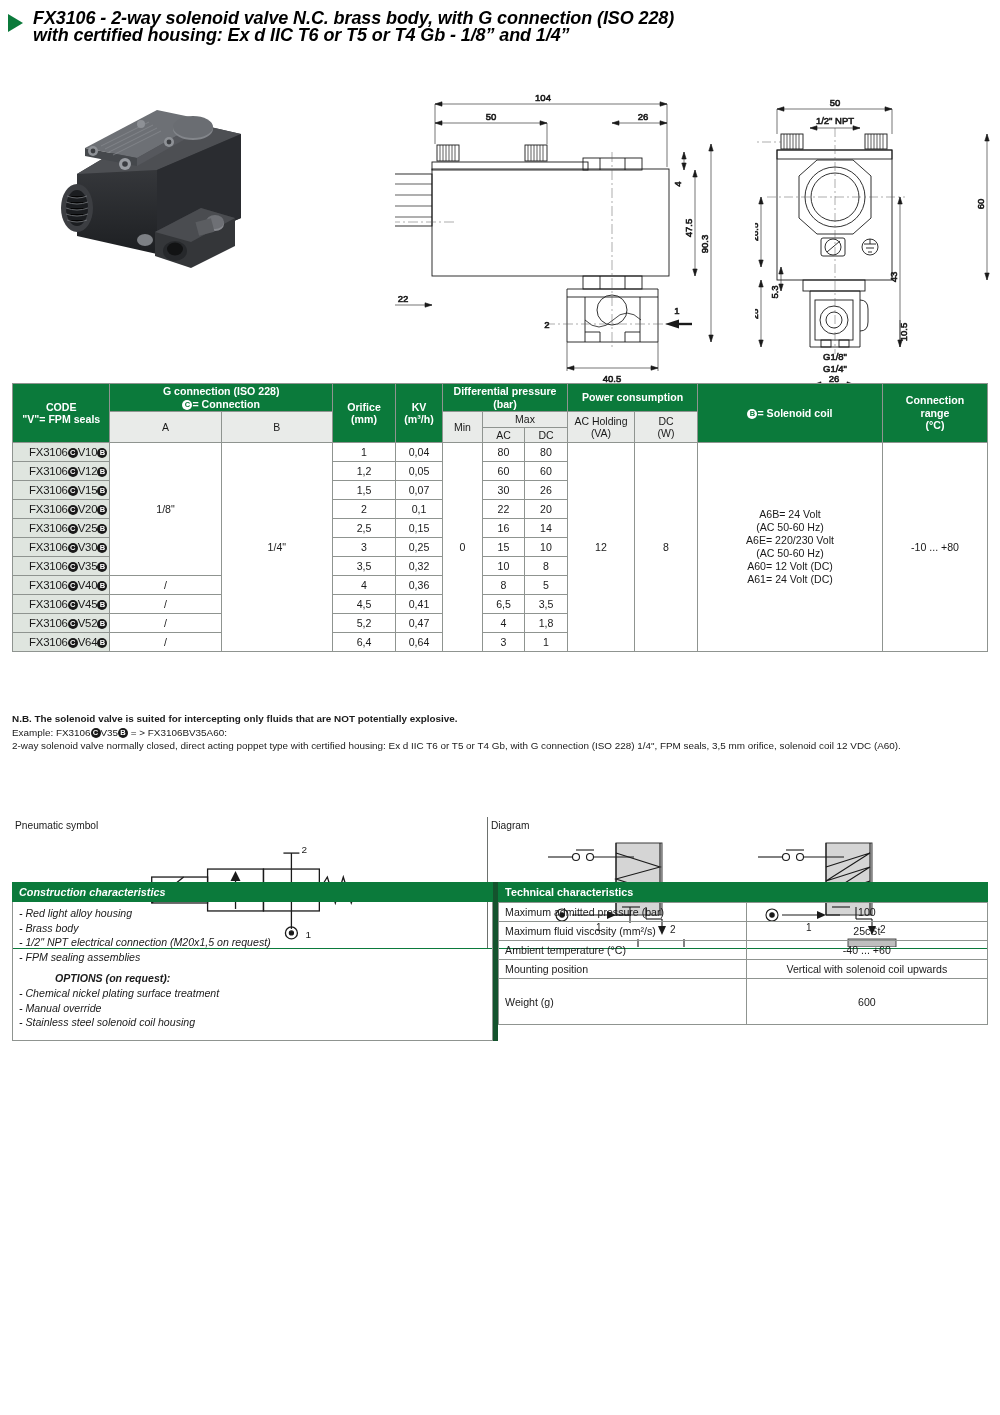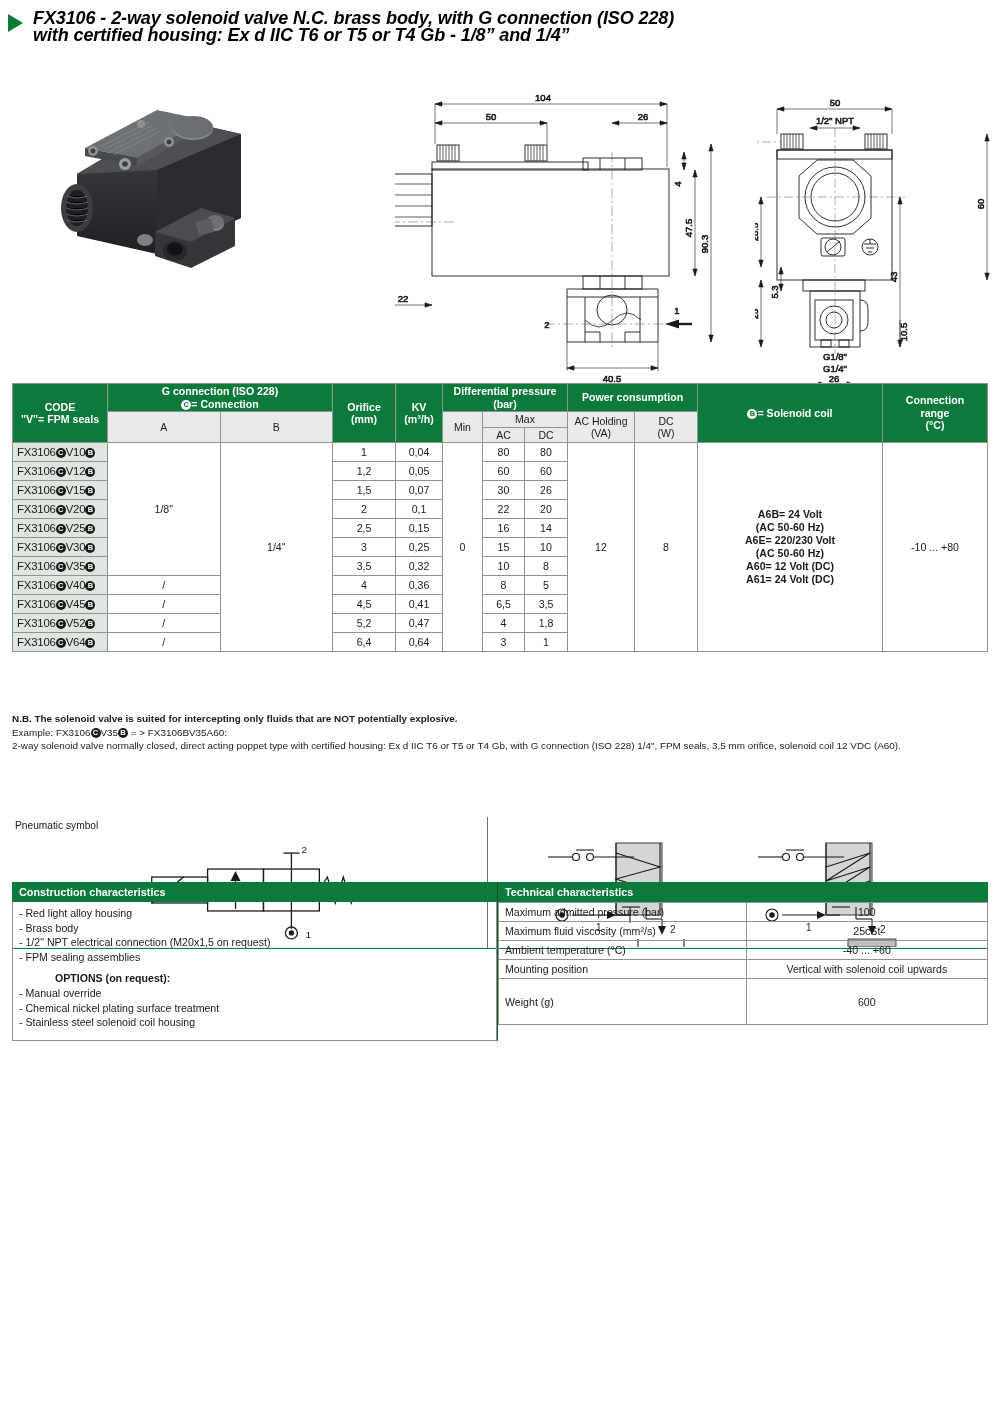--- a/index.html
+++ b/index.html
@@ -34,48 +34,48 @@
 
   
   table { border-collapse:collapse; }
   .maintbl { position:absolute; left:12px; top:383px; width:976px; font-size:10.5px; }
   .maintbl td, .maintbl th { border:1px solid #8f9490; text-align:center; vertical-align:middle; padding:1px 2px; }
   .maintbl th {
     background:#0b7a3b; color:#fff; font-weight:bold; font-size:10.6px; line-height:12.5px;
   }
   .maintbl th.sub { background:#e9ebe9; color:#1a1a1a; font-weight:normal; font-size:10.5px; }
   .maintbl td.code {
-    background:#dfe5df; text-align:left; padding-left:4px; font-size:11.4px; letter-spacing:-0.2px; white-space:nowrap;
+    background:#dfe5df; text-align:left; padding-left:16px; font-size:11.4px; letter-spacing:-0.2px; white-space:nowrap;
   }
   .maintbl td.body { background:#fff; height:19px; font-size:10.6px; }
   .circ {
     display:inline-block; width:10px; height:10px; line-height:10px;
     border-radius:50%; background:#1a1a1a; color:#fff;
     font-size:7.5px; font-weight:bold; text-align:center;
     vertical-align:1px; font-family:"Liberation Sans", sans-serif;
   }
   .circ.onhdr { background:#fff; color:#0b7a3b; }
-  .coilcell { font-size:10.5px; line-height:13px;font-weight:bold; }
+  .coilcell { font-size:10.5px; line-height:13px; }
 
   
   .notes { position:absolute; left:12px; top:686px; width:976px; font-size:9.9px; line-height:13.6px;margin-top:26px; }
   .notes .b { font-weight:bold; }
 
   
   .symbox { position:absolute; left:12px; top:780px; width:976px; height:132px;margin-top:37px; }
   .symrow { display:flex; height:100%; }
   .symcell { width:476px; border-right:1px solid #6d716e; position:relative; }
   .symcell:last-child { border-right:none; width:500px; }
   .symlabel { font-size:10.2px; padding:3px 0 0 3px; }
   .symart { position:absolute; left:0; top:22px; width:100%; height:108px; }
   .rule-bottom { position:absolute; left:0; bottom:0; width:100%; border-bottom:1.6px solid #0b7a3b; }
 
   
   .bottom { position:absolute; left:12px; top:882px; width:976px; display:flex; }
-  .constr { width:496px; border-right:1px solid #14532d; }
+  .constr { width:496px; border-right:5px solid #14532d;font-style:italic; }
   .tech { width:500px; }
   .greenbar {
     background:#0b7a3b; color:#fff; font-weight:bold; font-size:10.8px;
     padding:3px 0 3px 6px; border:1px solid #0b7a3b;
   }
   .constrbody { font-size:10.6px; line-height:14.6px; padding:4px 0 6px 6px; border:1px solid #8f9490; border-top:none; height:139px; }
   .constrbody .opt { font-weight:bold; padding-top:7px;margin-left:36px; }
   .techtbl { width:100%; font-size:10.6px; border-collapse:collapse; }
   .techtbl td { border:1px solid #8f9490; padding:3px 0 3px 6px; }
   .techtbl td.val { text-align:center; padding-left:0; }
@@ -568,20 +568,21 @@
             <circle cx="280" cy="94" r="2" fill="#1a1a1a"></circle>
           </g>
           <g font-size="10" font-family="Liberation Sans, sans-serif" fill="#1a1a1a">
             <text x="290" y="14">2</text>
             <text x="294" y="99">1</text>
           </g>
         </svg>
       </div>
 
       <div class="symcell">
+        <div class="symlabel">Diagram</div>
         <svg class="symart" viewBox="0 0 500 108">
 
           <g>
             <rect x="128" y="4" width="46" height="72" fill="#d5d5d5" stroke="#3a3a3a" stroke-width="1"></rect>
             <g stroke="#1a1a1a" fill="none" stroke-width="1.1">
               <line x1="128" y1="4" x2="128" y2="76"></line>
               <polyline points="128,14 172,28 128,40 172,54"></polyline>
               <line x1="172" y1="4" x2="172" y2="76"></line>
 
               <line x1="60" y1="18" x2="84" y2="18"></line>
@@ -652,22 +653,22 @@
       <div class="greenbar">Construction characteristics</div>
       <div class="constrbody">
         <div id="constr-items">
             <div>- Red light alloy housing</div>
             <div>- Brass body</div>
             <div>- 1/2" NPT electrical connection (M20x1,5 on request)</div>
             <div>- FPM sealing assemblies</div>
           </div>
         <div class="opt">OPTIONS (on request):</div>
         <div id="constr-options">
+            <div>- Chemical nickel plating surface treatment</div>
             <div>- Manual override</div>
-            <div>- Chemical nickel plating surface treatment</div>
             <div>- Stainless steel solenoid coil housing</div>
           </div>
       </div>
     </div>
     <div class="tech">
       <div class="greenbar">Technical characteristics</div>
       <table class="techtbl">
         <tbody id="tbody-tech">
             <tr>
               <td>Maximum admitted pressure (bar)</td>

